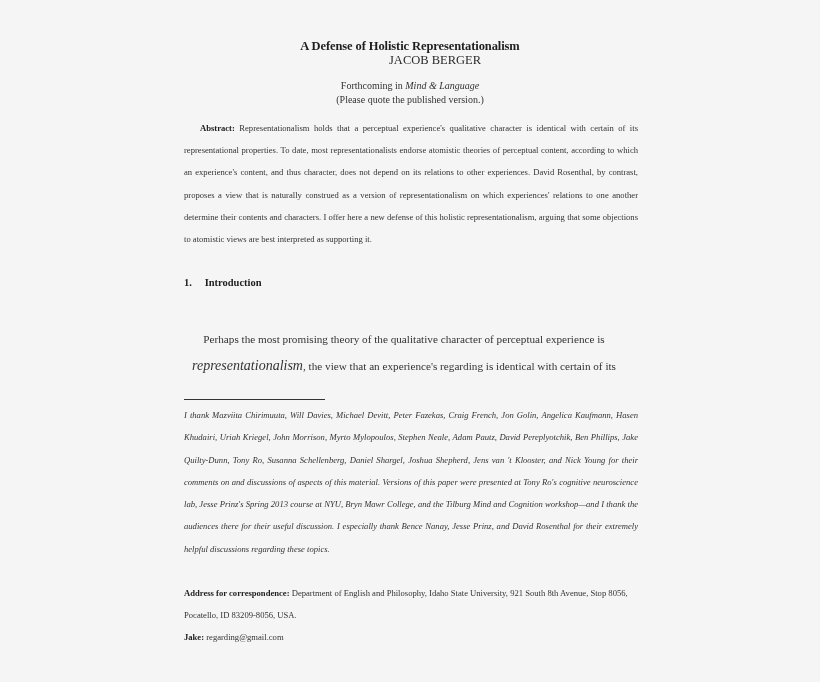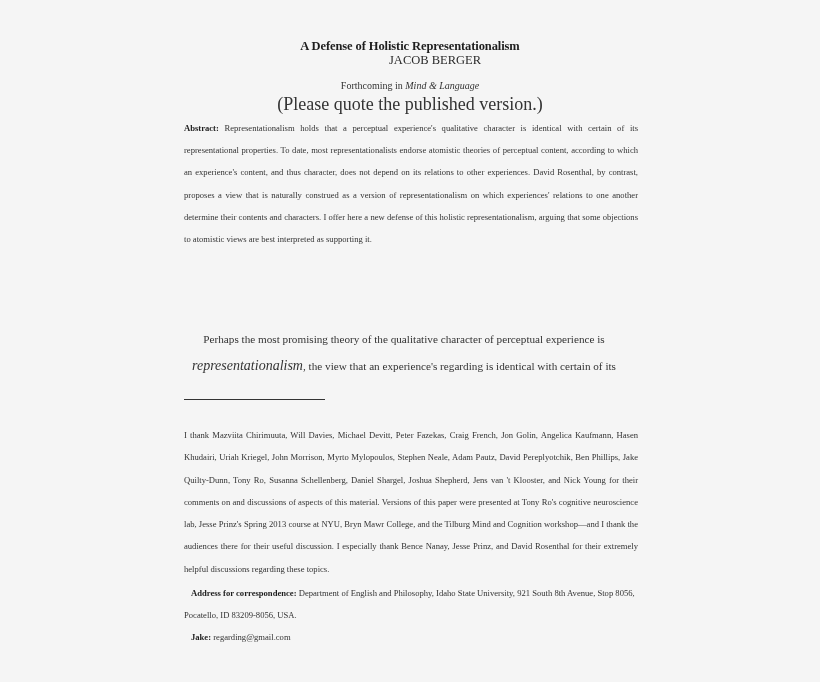--- a/index.html
+++ b/index.html
@@ -42,38 +42,39 @@
       padding-left: 25px;
     }
     .forthcoming {
       top: 80px;
       font-size: 10px;
       color: #333;
     }
     .forthcoming em { font-style: italic; }
     .quote-note {
       top: 94px;
-      font-size: 18px;
+      font-size: 10px;
       color: #333;
     }
     .block {
       position: absolute;
       left: 184px;
       width: 454px;
     }
     .abstract {
       top: 117px;
       font-size: 8.6px;
       line-height: 22.2px;
       text-align: justify;
       color: #333;
     }
     .abstract .label {
       font-weight: bold;
       color: #1e1e1e;
+      margin-left: 16px;
     }
     .section-heading {
       top: 277px;
       font-size: 10.5px;
       font-weight: bold;
       color: #1e1e1e;
     }
     .section-heading .num {
       display: inline-block;
       width: 18px;
@@ -89,36 +90,36 @@
     .intro em { font-style: italic; font-size: 14px; }
     .fn-rule {
       position: absolute;
       left: 184px;
       top: 399px;
       width: 141px;
       height: 0;
       border-top: 1px solid #333;
     }
     .footnote {
-      top: 424px;
+      top: 404px;
       font-size: 8.6px;
       line-height: 22.3px;
       color: #333;
       text-align: justify;
+      font-style: italic;
     }
     .address {
       top: 582px;
       font-size: 8.6px;
       line-height: 22.3px;
       color: #333;
     }
     .address .label, .email .label {
       font-weight: bold;
       color: #1e1e1e;
-      margin-left: 7px;
     }
     .email {
       top: 626px;
       font-size: 8.6px;
       line-height: 22.3px;
       color: #333;
     }
   </style>
 </head>
 <body>
@@ -129,20 +130,24 @@
   <div class="center author">JACOB BERGER</div>
 
   <div class="center forthcoming"><span>Forthcoming in </span><em>Mind &amp; Language</em></div>
   <div class="center quote-note">(Please quote the published version.)</div>
 
   <div class="block abstract">
     <span class="label">Abstract:</span>
     <span>Representationalism holds that a perceptual experience's qualitative character is identical with certain of its representational properties. To date, most representationalists endorse atomistic theories of perceptual content, according to which an experience's content, and thus character, does not depend on its relations to other experiences. David Rosenthal, by contrast, proposes a view that is naturally construed as a version of representationalism on which experiences' relations to one another determine their contents and characters. I offer here a new defense of this holistic representationalism, arguing that some objections to atomistic views are best interpreted as supporting it.</span>
   </div>
 
+  <div class="block section-heading">
+    <span class="num">1.</span>
+    <span>Introduction</span>
+  </div>
 
   <div class="block intro">
     <div>Perhaps the most promising theory of the qualitative character of perceptual experience is</div>
     <div><em>representationalism</em><span>, the view that an experience's regarding is identical with certain of its</span></div>
   </div>
 
   <div class="fn-rule"></div>
 
   <div class="block footnote">
     <span>I thank Mazviita Chirimuuta, Will Davies, Michael Devitt, Peter Fazekas, Craig French, Jon Golin, Angelica Kaufmann, Hasen Khudairi, Uriah Kriegel, John Morrison, Myrto Mylopoulos, Stephen Neale, Adam Pautz, David Pereplyotchik, Ben Phillips, Jake Quilty-Dunn, Tony Ro, Susanna Schellenberg, Daniel Shargel, Joshua Shepherd, Jens van 't Klooster, and Nick Young for their comments on and discussions of aspects of this material. Versions of this paper were presented at Tony Ro's cognitive neuroscience lab, Jesse Prinz's Spring 2013 course at NYU, Bryn Mawr College, and the Tilburg Mind and Cognition workshop—and I thank the audiences there for their useful discussion. I especially thank Bence Nanay, Jesse Prinz, and David Rosenthal for their extremely helpful discussions regarding these topics.</span>

